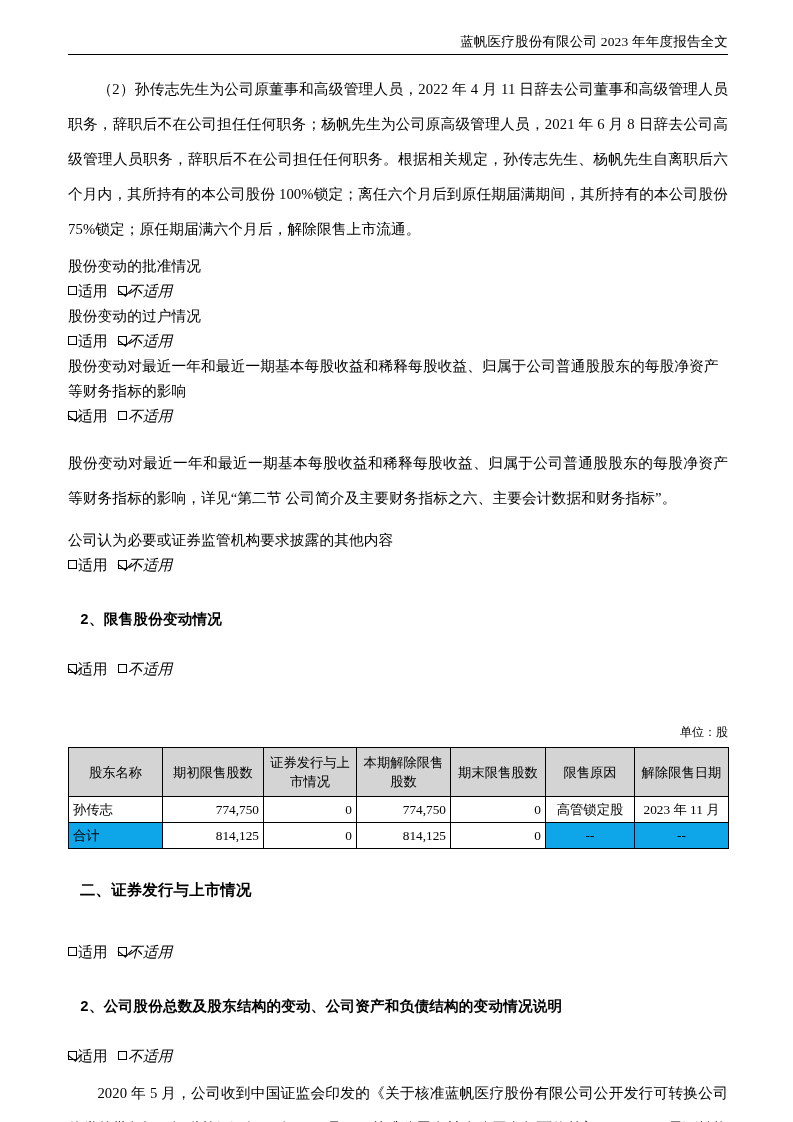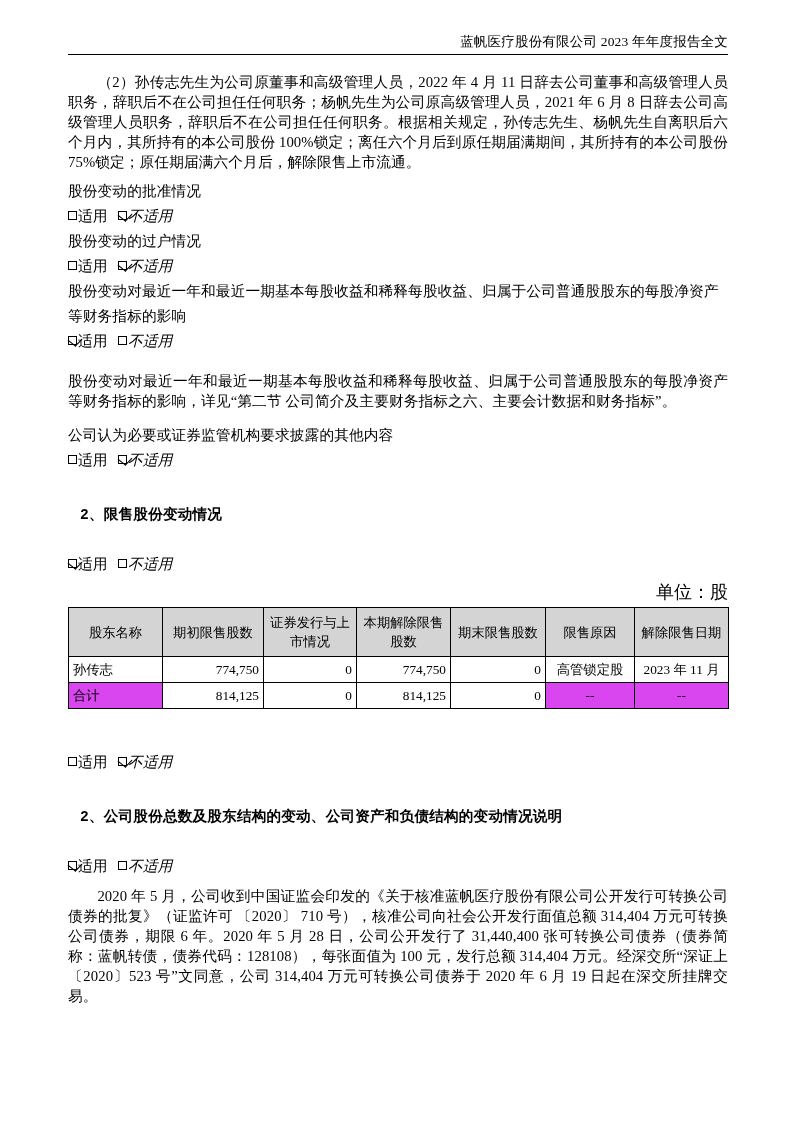--- a/index.html
+++ b/index.html
@@ -36,21 +36,21 @@
     letter-spacing: 0.2px;
   }
   .header-rule {
     margin-top: 4px;
     border-bottom: 1.1px solid #000;
     width: 100%;
   }
   
   .para {
     font-size: 14.7px;
-    line-height: 20px;
+    line-height: 35px;
     text-align: justify;
     text-justify: inter-ideograph;
     margin: 0;
     letter-spacing: 0.1px;
   }
   .para.indent {
     text-indent: 2em;
   }
   .gap-lg { height: 17px; }
   .gap-md { height: 12px; }
@@ -108,22 +108,23 @@
     line-height: 26px;
   }
   h3.sub-heading {
     font-size: 14.6px;
     line-height: 26px;
   }
 
   
   .unit-label {
     text-align: right;
-    font-size: 18px;
+    font-size: 12px;
     line-height: 22px;
+    margin-top: 35px;
   }
 
   
   table.share-table {
     border-collapse: collapse;
     width: 660px;
     table-layout: fixed;
     font-size: 13.3px;
   }
   table.share-table th,
@@ -139,21 +140,21 @@
     font-weight: normal;
     text-align: center;
     height: 44px;
   }
   table.share-table tbody td {
     height: 21px;
   }
   td.c-name { text-align: left; }
   td.c-num  { text-align: right; }
   td.c-txt  { text-align: center; }
-  tr.total-row td.shaded { background: #d946ef; }
+  tr.total-row td.shaded { background: #0ea5e9; }
   tr.total-row td.c-name { text-align: left; }
 </style>
 </head>
 <body>
 
 <div class="page">
 
   <div class="content">
 
     <div class="doc-header">
@@ -253,20 +254,21 @@
           <td class="c-num">814,125</td>
           <td class="c-num">0</td>
           <td class="c-txt shaded">--</td>
           <td class="c-txt shaded">--</td>
         </tr>
       </tbody>
     </table>
 
     <div class="gap-lg"></div>
 
+    <h2 class="sec-heading">二、证券发行与上市情况</h2>
 
     <div class="gap-md"></div>
 
 
     <div class="gap-md"></div>
 
     <p class="applic">
       <span class="opt"><span class="box"></span><span>适用</span></span>
       <span class="opt"><span class="box checked"></span><span>不适用</span></span>
     </p>

